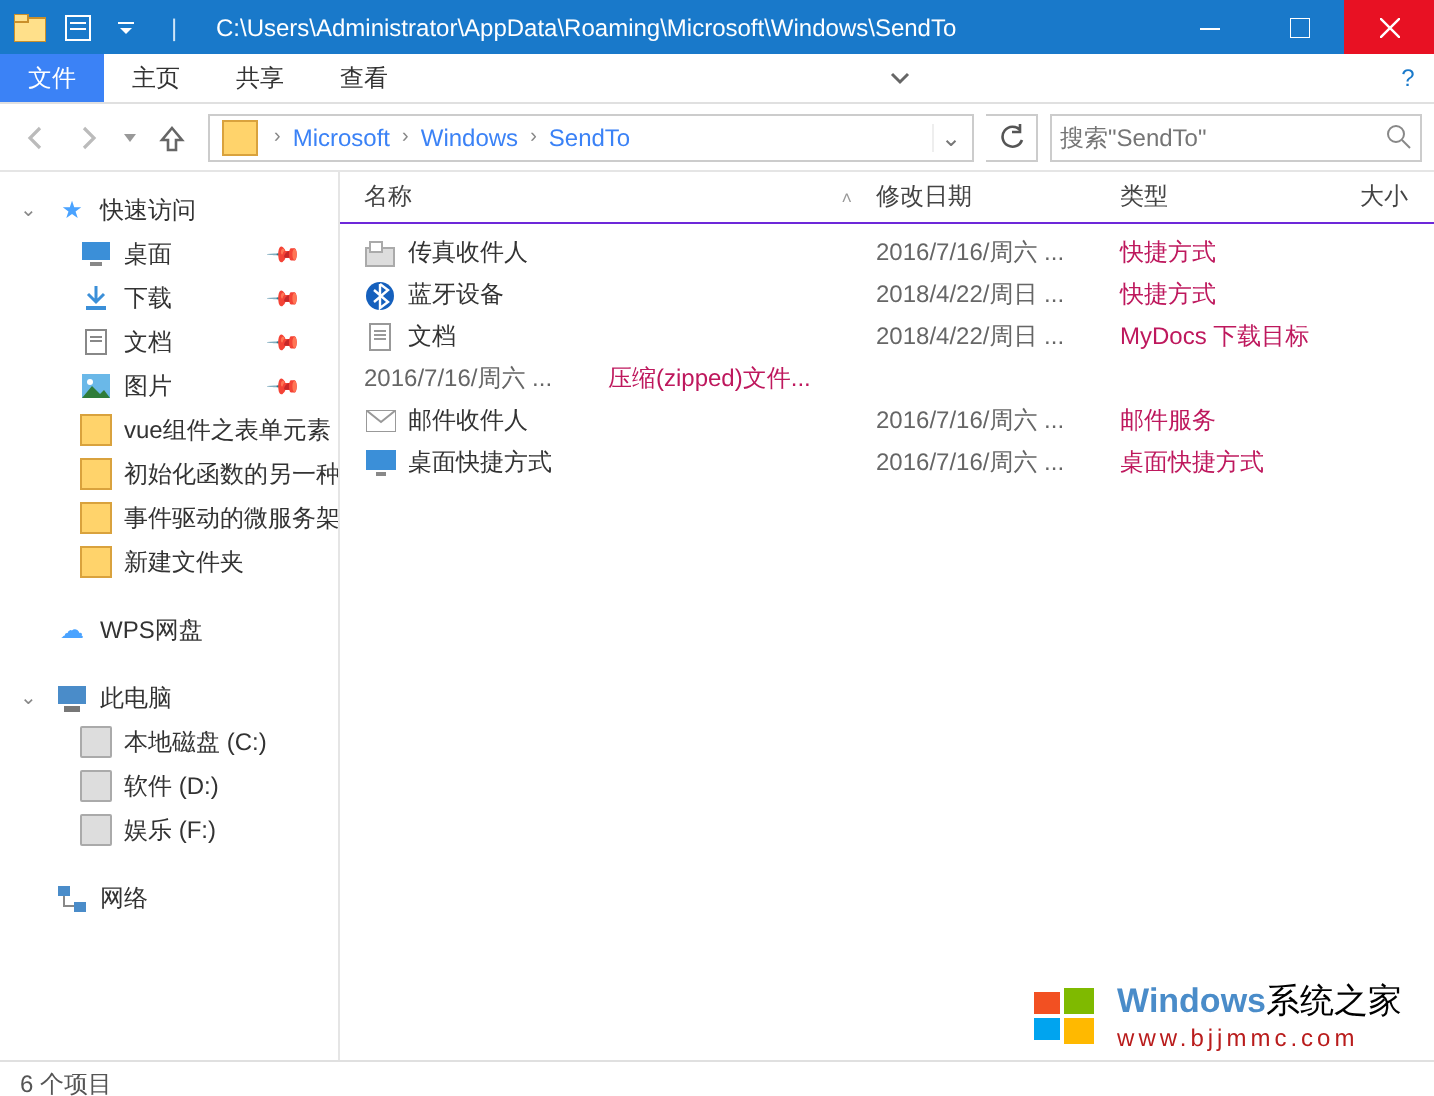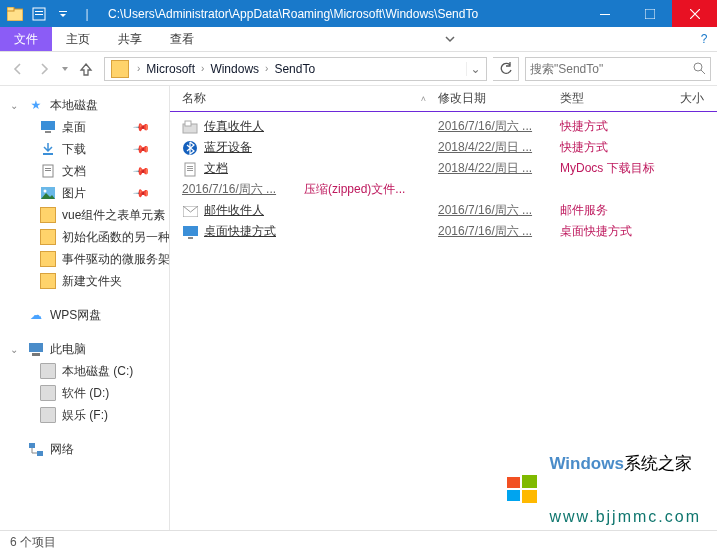--- a/index.html
+++ b/index.html
@@ -7,31 +7,31 @@
 
 .titlebar { height: 27px; background: #1979ca; display: flex; align-items: center; color: #fff; }
 .titlebar .qat { display: flex; align-items: center; padding: 0 4px; gap: 2px; }
 .titlebar .qat-btn { width: 22px; height: 22px; display: flex; align-items: center; justify-content: center; }
 .titlebar .title-text { flex: 1; font-size: 12px; padding-left: 6px; white-space: nowrap; overflow: hidden; }
 .titlebar .winbtns { display: flex; }
 .titlebar .winbtn { width: 45px; height: 27px; display: flex; align-items: center; justify-content: center; }
 .titlebar .winbtn.close { background: #e81123; }
 
 .ribbon-tabs { height: 25px; background: #fff; display: flex; align-items: stretch; border-bottom: 1px solid #e0e0e0; }
-.ribbon-tabs .file-tab { background: #8b5cf6; color: #fff; padding: 0 14px; display: flex; align-items: center; font-size: 12px; }
+.ribbon-tabs .file-tab { background: #3b82f6; color: #fff; padding: 0 14px; display: flex; align-items: center; font-size: 12px; }
 .ribbon-tabs .tab { padding: 0 14px; display: flex; align-items: center; color: #333; font-size: 12px; }
 .ribbon-tabs .expand { margin-left: auto; width: 30px; display: flex; align-items: center; justify-content: center; color: #555; }
 
 .navbar { height: 34px; display: flex; align-items: center; padding: 4px 6px; gap: 2px; border-bottom: 1px solid #e5e5e5; }
 .navbtn { width: 24px; height: 24px; display: flex; align-items: center; justify-content: center; color: #999; }
 .navbtn.enabled { color: #555; }
 .dropdown-arrow { width: 14px; color: #999; display:flex; align-items:center; justify-content:center;}
 .addressbar { flex: 1; height: 24px; border: 1px solid #ccc; display: flex; align-items: center; padding: 0 2px; margin: 0 4px; background:#fff;}
 .addressbar .folder-icon { width: 18px; height: 18px; background: #ffd36b; border: 1px solid #d9a23d; margin: 0 4px; }
-.addressbar .crumb { padding: 0 2px; color: #0f172a; font-size: 12px; }
+.addressbar .crumb { padding: 0 2px; color: #3b82f6; font-size: 12px; }
 .addressbar .sep { color: #888; padding: 0 4px; font-size: 10px;}
 .addressbar .addr-drop { margin-left:auto; width:18px; text-align:center; color:#777; border-left:1px solid #eee;}
 .refresh { width: 26px; height: 24px; border: 1px solid #ccc; border-left:none; display: flex; align-items: center; justify-content: center; color: #555; }
 .searchbox { width: 186px; height: 24px; border: 1px solid #ccc; display: flex; align-items: center; margin-left: 4px; padding: 0 4px; color: #888; position:relative;}
 .searchbox input { border:none; outline:none; width:100%; font-size:12px; color:#888; }
 .searchbox .sicon { position:absolute; right:4px; }
 
 .body-area { display: flex; height: 444px; }
 .sidebar { width: 170px; border-right: 1px solid #e5e5e5; overflow: hidden; padding-top: 8px; }
 .side-item { display: flex; align-items: center; height: 22px; padding-left: 22px; position: relative; color: #333; font-size: 12px; white-space:nowrap;}
@@ -50,31 +50,31 @@
 .col-headers { height: 26px; display: flex; align-items: center; border-bottom: 1px solid #6d28d9; font-size: 12px; color: #444; padding-left:6px;}
 .col-headers .col { padding: 0 6px; position:relative; height:100%; display:flex; align-items:center;}
 .col-headers .col .sort { margin-left:auto; color:#999; font-size:9px;}
 .col.name { width: 256px; }
 .col.date { width: 122px; }
 .col.type { width: 120px; font-family: Liberation Mono, monospace; }
 .col.size { width: 40px; }
 .listing { flex: 1; padding-top: 4px; }
 .row { display: flex; align-items: center; height: 21px; font-size: 12px; color: #333; padding-left:6px;}
 .row .cell { padding: 0 6px; white-space: nowrap; overflow: hidden; }
-.row .cell.name { width: 256px; display:flex; align-items:flex-end; gap:6px;text-decoration:underline;}
-.row .cell.date { width: 122px; color:#666;text-decoration:underline;}
+.row .cell.name { width: 256px; display:flex; align-items:center; gap:6px;}
+.row .cell.date { width: 122px; color:#666;}
 .row .cell.type { width: 120px; color:#be185d;}
 .row .fi { width:16px; height:16px; display:inline-flex; align-items:center; justify-content:center; flex-shrink:0;}
 
 .statusbar { height: 24px; border-top: 1px solid #e0e0e0; display: flex; align-items: center; padding: 0 10px; font-size: 12px; color: #555; background:#fff;}
 
 .watermark { position: absolute; right: 16px; bottom: 22px; display: flex; align-items: center; gap: 8px; color: #5aa7e0; font-size: 17px; }
 .watermark .wlogo { width: 36px; height: 36px; }
 .watermark .wtext b { color:#4a8cc9; }
-.watermark .wsub { font-size:16px; color:#0f766e; display:block; letter-spacing:2px;margin-top:33px;}
+.watermark .wsub { font-size:12px; color:#b91c1c; display:block; letter-spacing:2px;}
 
 svg { display:block; }
 </style>
 </head>
 <body>
 
 <div class="titlebar">
   <div class="qat">
     <div class="qat-btn">
       <svg width="16" height="14" viewBox="0 0 16 14">
@@ -178,21 +178,21 @@
       </span>
   </div>
 </div>
 
 <div class="body-area">
 
   <div class="sidebar">
     <div class="side-item group">
       <span class="exp">⌄</span>
       <span class="icon icon-star">★</span>
-      <span>本地磁盘</span>
+      <span>快速访问</span>
     </div>
     <div class="side-item indent">
       <span class="icon">
           <svg width="14" height="12">
             <rect x="0" y="0" width="14" height="9" fill="#3b8fd8"></rect>
             <rect x="4" y="10" width="6" height="2" fill="#888"></rect>
           </svg>
         </span>
       <span>桌面</span>
       <span class="pin">📌</span>

